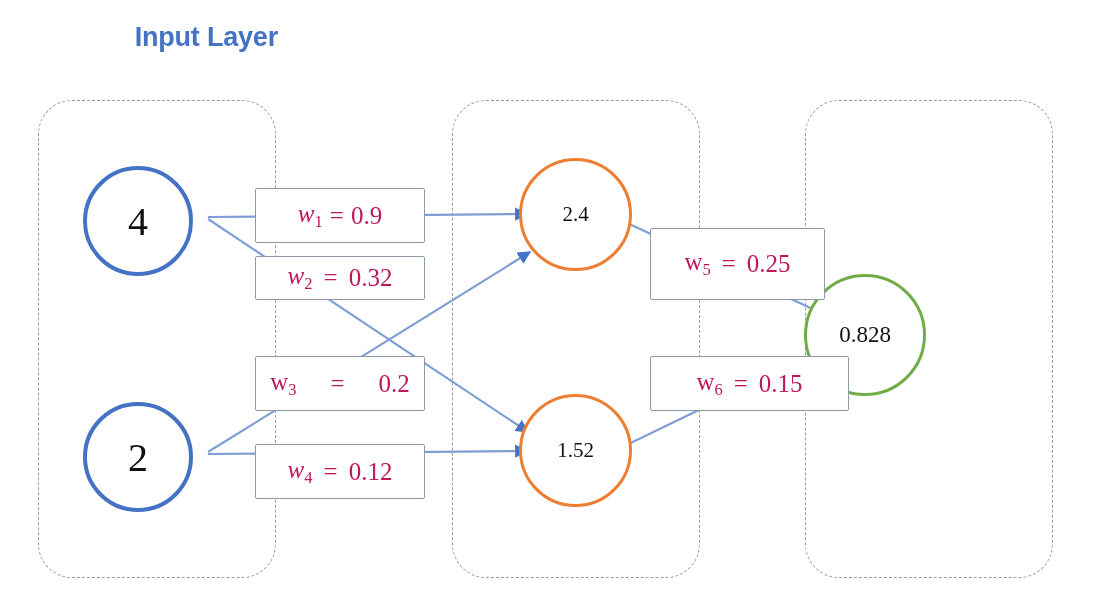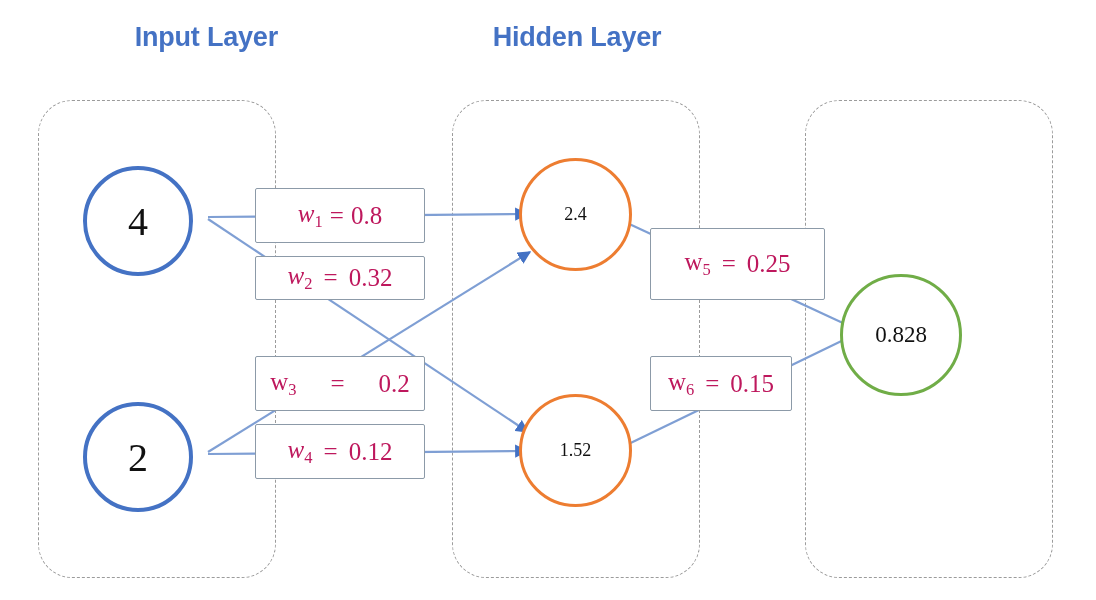--- a/index.html
+++ b/index.html
@@ -57,21 +57,21 @@
     justify-content: center;
     font-family: "Liberation Serif", serif;
     color: #111111;
   }
   .node-input {
     border: 4px solid #4472C4;
     font-size: 40px;
   }
   .node-hidden {
     border: 3.5px solid #ED7D31;
-    font-size: 18px;
+    font-size: 21px;
   }
   .node-output {
     border: 3.5px solid #70AD47;
     font-size: 23px;
   }
 
   
   .wbox {
     position: absolute;
     background: #ffffff;
@@ -103,21 +103,20 @@
   .wbox .eq-wide {
     margin: 0 11px;
   }
 </style>
 </head>
 <body>
 
 <div id="canvas">
 
   <div class="layer-title" style="left:38px; top:22px; width:240px;text-align:right;">Input Layer</div>
-  <div class="layer-title" style="left:452px; top:22px; width:250px;">Hidden Layer</div>
 
   <div class="layer-box" style="left:38px;  top:100px; width:238px; height:478px;"></div>
   <div class="layer-box" style="left:452px; top:100px; width:248px; height:478px;"></div>
   <div class="layer-box" style="left:805px; top:100px; width:248px; height:478px;"></div>
 
   <svg id="edges" viewBox="0 0 1096 600" xmlns="http://www.w3.org/2000/svg">
     <defs>
       <marker id="arrowhead" viewBox="0 0 10 10" refX="9" refY="5" markerWidth="6" markerHeight="6" orient="auto-start-reverse">
         <path d="M 0 0 L 10 5 L 0 10 z" fill="#4472C4"></path>
       </marker>
@@ -143,53 +142,53 @@
     <span>2</span>
   </div>
 
   <div class="node node-hidden" style="left:519px; top:158px; width:113px; height:113px;">
     <span>2.4</span>
   </div>
   <div class="node node-hidden" style="left:519px; top:394px; width:113px; height:113px;">
     <span>1.52</span>
   </div>
 
-  <div class="node node-output" style="left:840px; top:274px; width:122px; height:122px;">
+  <div class="node node-output" style="left:804px; top:274px; width:122px; height:122px;">
     <span>0.828</span>
   </div>
 
   <div class="wbox" style="left:255px; top:188px; width:170px; height:55px;">
     <span class="wsym"><span>w</span><sub>1</sub></span>
     <span class="eq">=</span>
-    <span>0.8</span>
+    <span>0.9</span>
   </div>
 
   <div class="wbox" style="left:255px; top:256px; width:170px; height:44px;">
     <span class="wsym"><span>w</span><sub>2</sub></span>
     <span class="eq-wide">=</span>
     <span>0.32</span>
   </div>
 
   <div class="wbox" style="left:255px; top:356px; width:170px; height:55px;gap:27px;">
     <span class="wsym-up"><span>w</span><sub>3</sub></span>
     <span class="eq">=</span>
     <span>0.2</span>
   </div>
 
-  <div class="wbox" style="left:255px; top:424px; width:170px; height:55px;">
+  <div class="wbox" style="left:255px; top:444px; width:170px; height:55px;">
     <span class="wsym"><span>w</span><sub>4</sub></span>
     <span class="eq-wide">=</span>
     <span>0.12</span>
   </div>
 
   <div class="wbox" style="left:650px; top:228px; width:175px; height:72px;">
     <span class="wsym-up"><span>w</span><sub>5</sub></span>
     <span class="eq-wide">=</span>
     <span>0.25</span>
   </div>
 
-  <div class="wbox" style="left:650px; top:356px; width:142px; height:55px;">
+  <div class="wbox" style="left:650px; top:356px; width:199px; height:55px;">
     <span class="wsym-up"><span>w</span><sub>6</sub></span>
     <span class="eq-wide">=</span>
     <span>0.15</span>
   </div>
 
 </div>
 
 </body></html>

